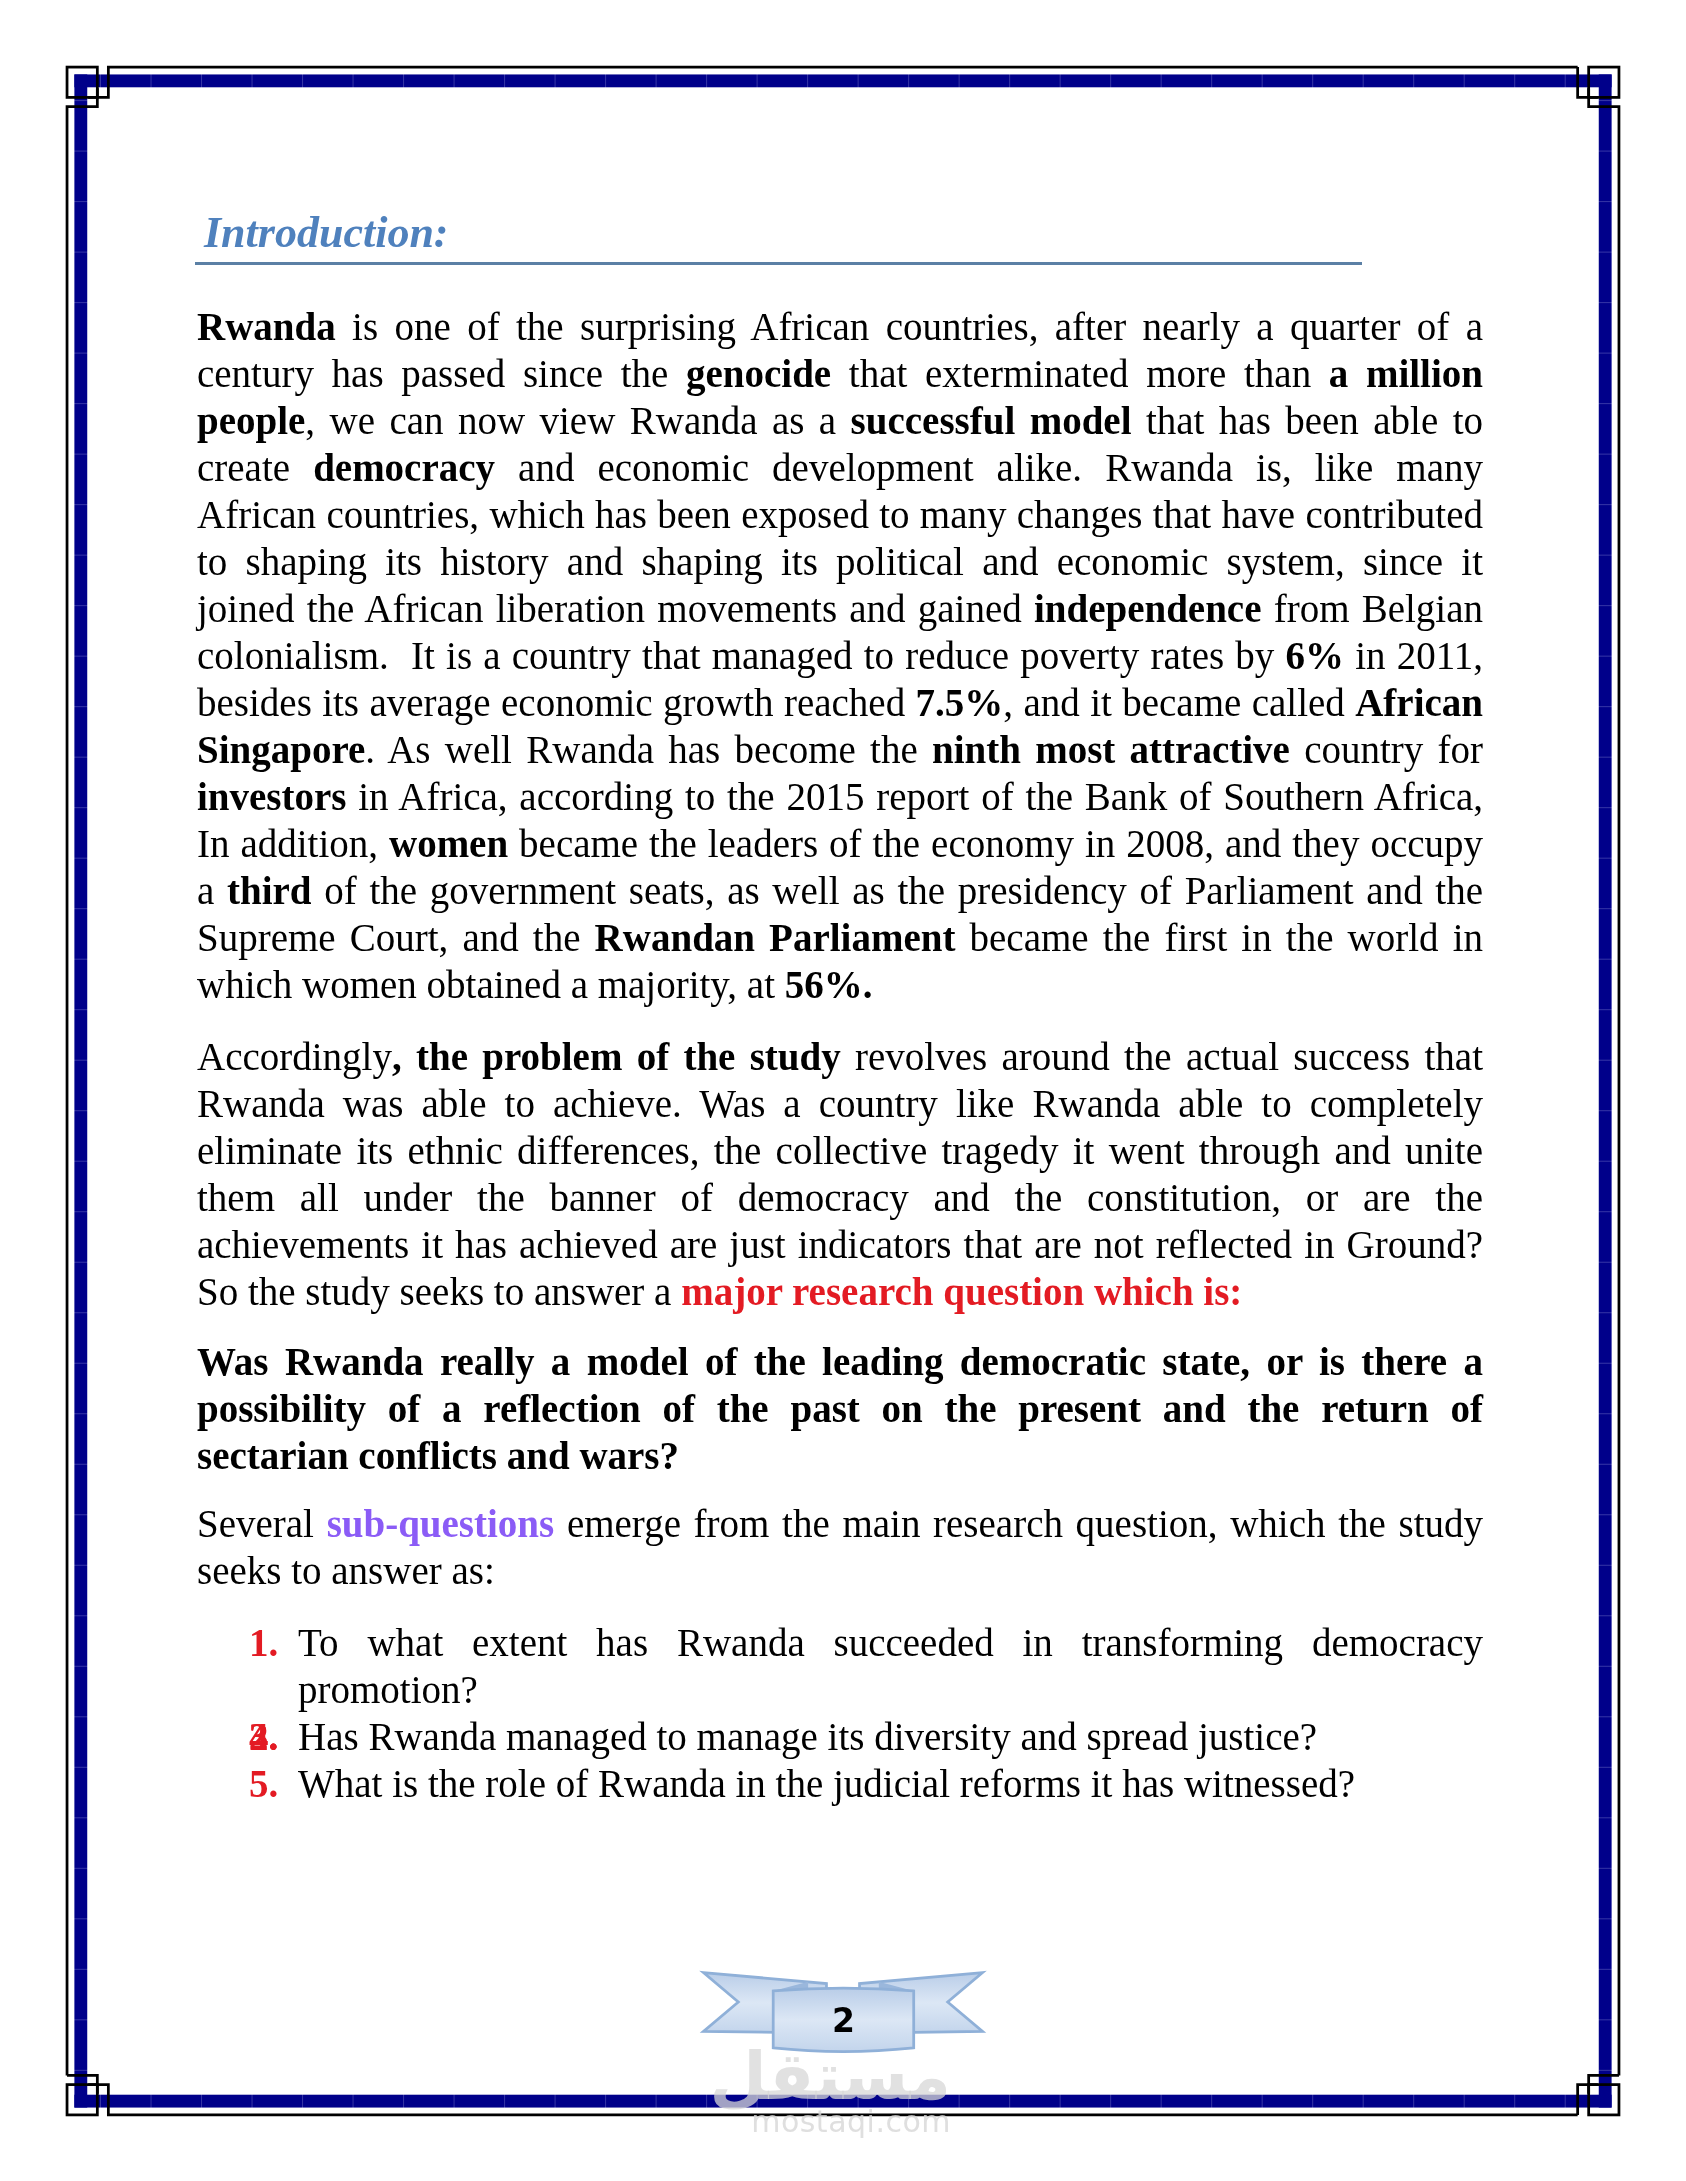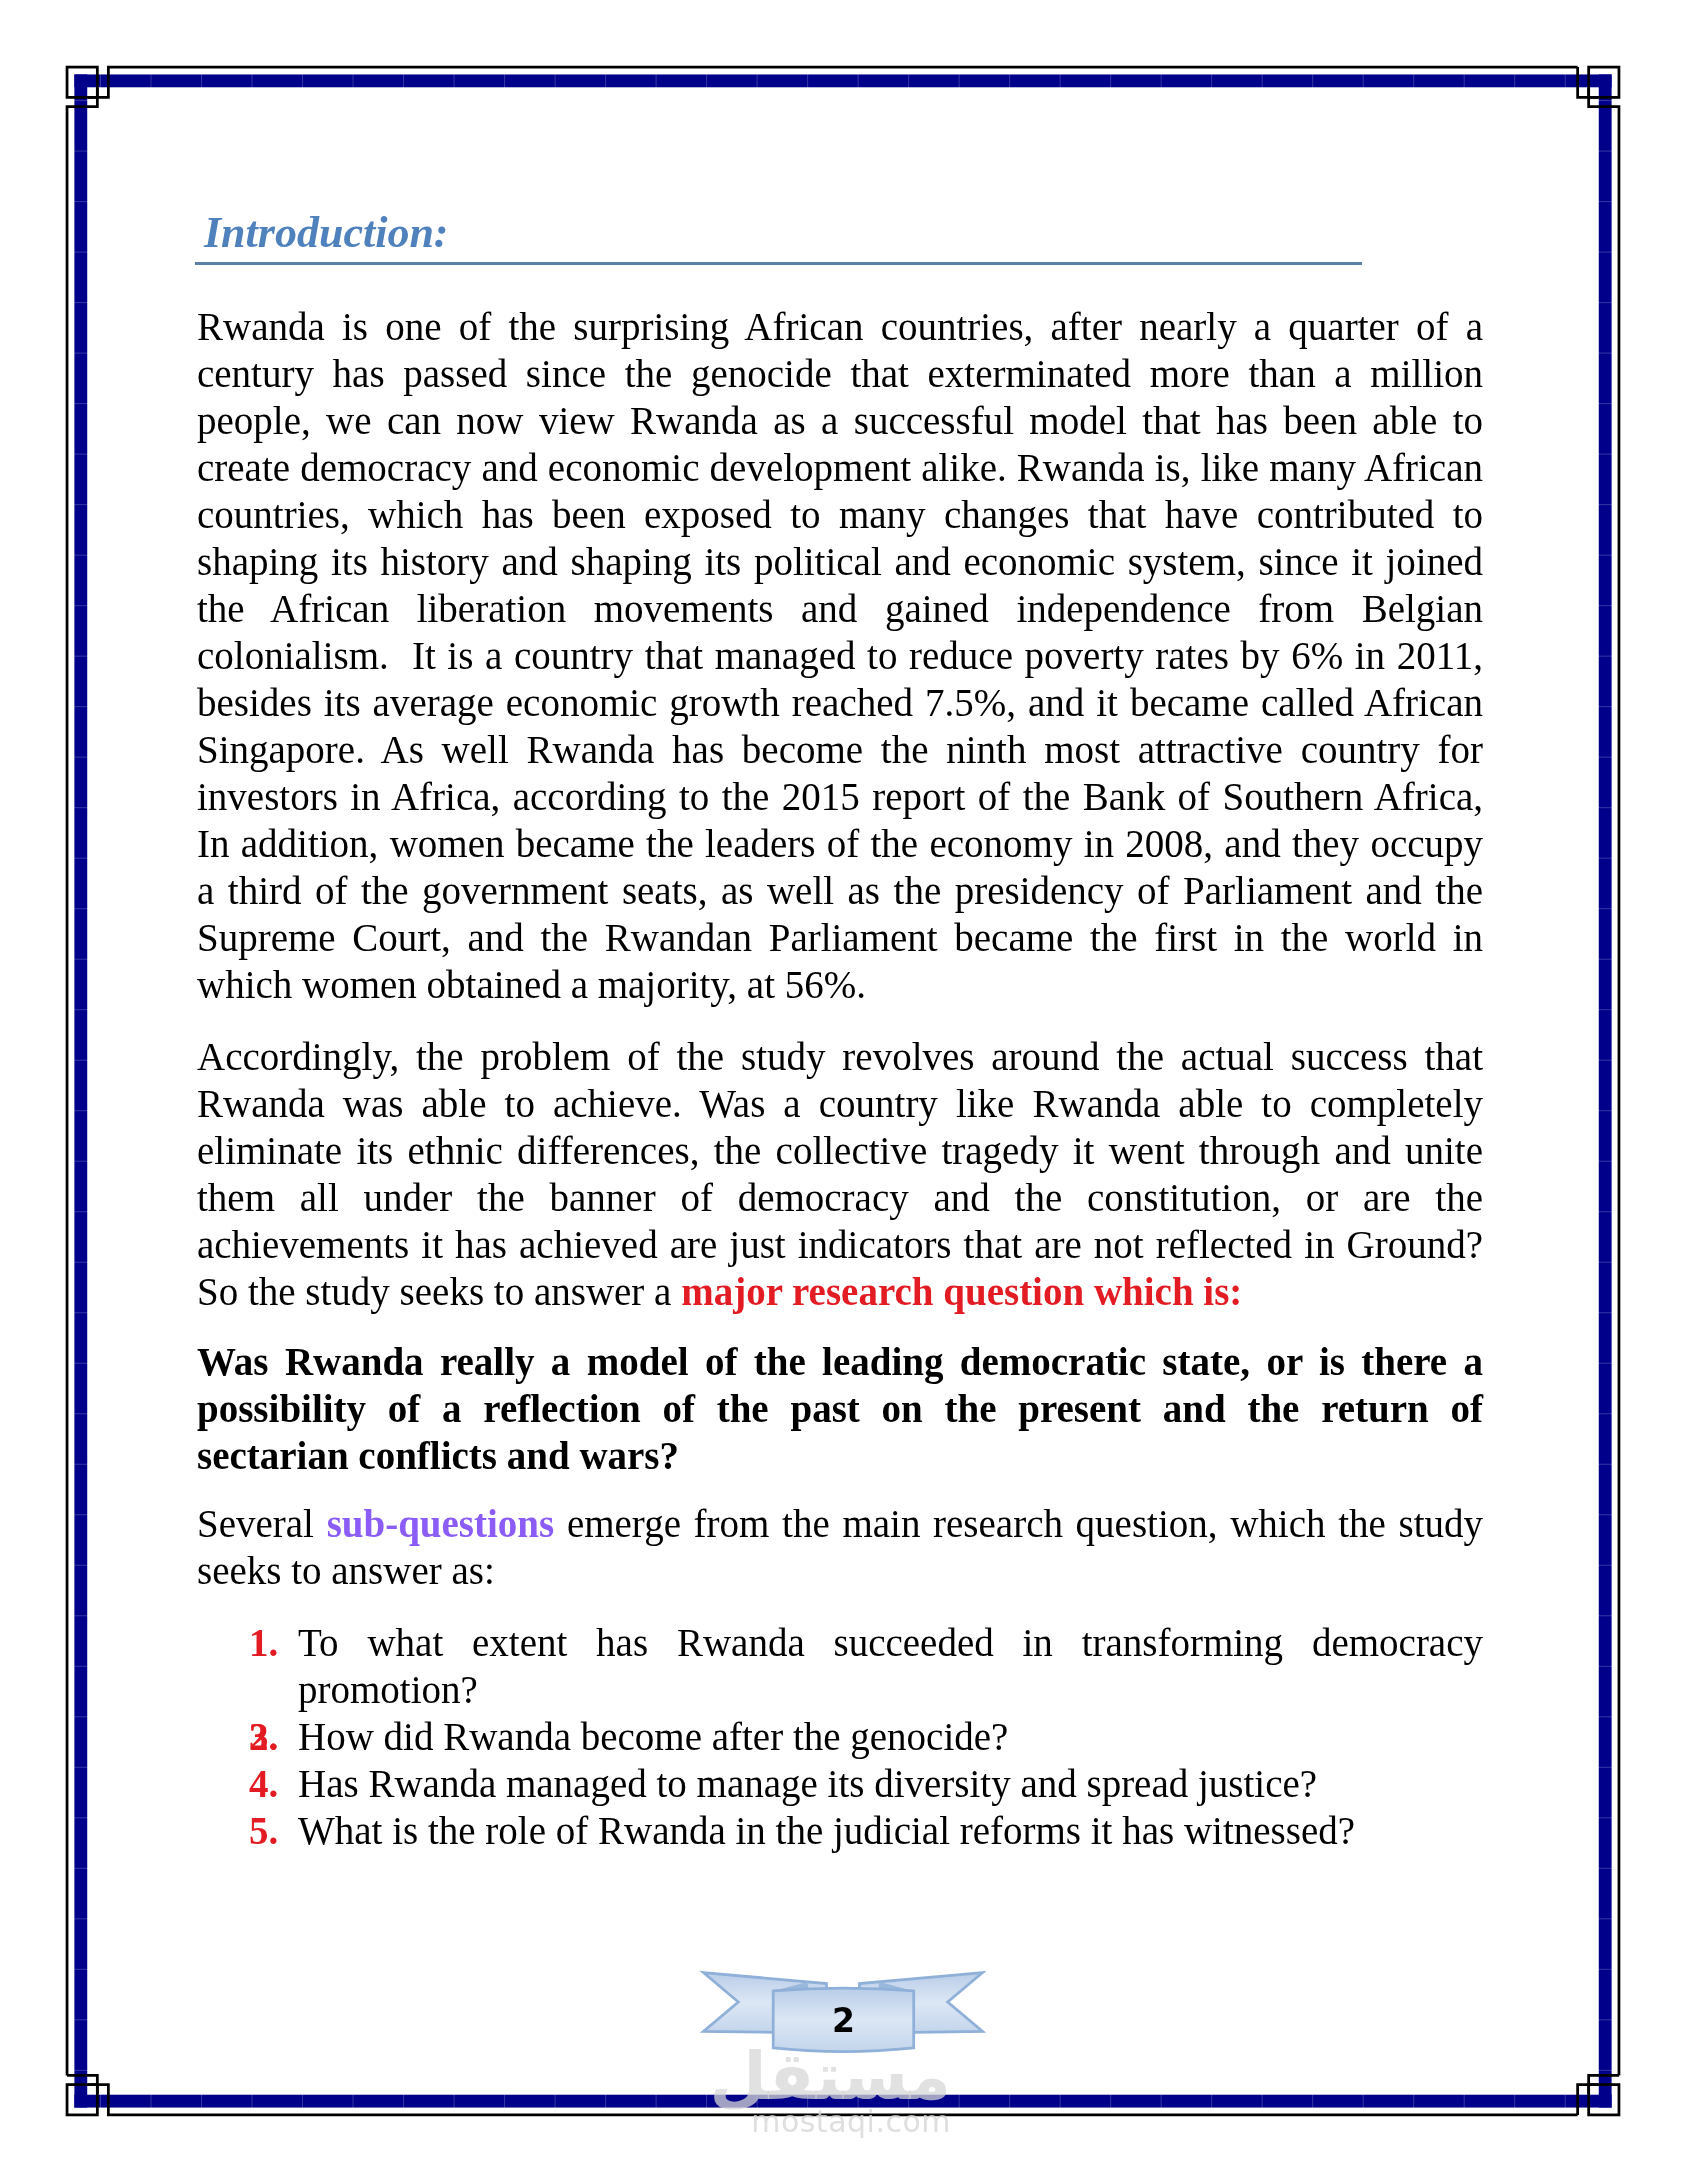--- a/index.html
+++ b/index.html
@@ -43,21 +43,21 @@
   }
   .block {
     position: absolute;
     left: 197px;
     width: 1286px;
     margin: 0;
     font-size: 39px;
     line-height: 47px;
     text-align: justify;
   }
-  .block b, .block strong { font-weight: normal; }
+  .block b, .block strong { font-weight: bold; }
   .red { font-weight: bold; }
   .list {
     position: absolute;
     left: 197px;
     width: 1286px;
     margin: 0;
     padding: 0;
     list-style: none;
     font-size: 39px;
     line-height: 47px;
@@ -163,21 +163,21 @@
 
 <p class="block" style="top:1033px"><span>Accordingly</span><b>, the problem of the study</b><span> revolves around the actual success that Rwanda was able to achieve. Was a country like Rwanda able to completely eliminate its ethnic differences, the collective tragedy it went through and unite them all under the banner of democracy and the constitution, or are the achievements it has achieved are just indicators that are not reflected in Ground? So the study seeks to answer a </span><span class="red" style="color:#e31b23">major research question which is:</span></p>
 
 <p class="block" style="top:1338px; font-weight:bold"><span>Was Rwanda really a model of the leading democratic state, or is there a possibility of a reflection of the past on the present and the return of sectarian conflicts and wars?</span></p>
 
 <p class="block" style="top:1500px"><span>Several </span><span class="red" style="color:#8b5cf6">sub-questions</span><span> emerge from the main research question, which the study seeks to answer as:</span></p>
 
 <ol class="list" style="top:1619px">
   <li><span class="num" style="color:#e31b23">1.</span><span>To what extent has Rwanda succeeded in transforming democracy promotion?</span></li>
   <li><span class="num" style="color:#e31b23">2.</span></li>
-  <li><span class="num" style="color:#e31b23">3.</span><span>How did Rwanda become after the genocide?</span></li>
+  <li><span class="num" style="color:#e31b23">3.</span></li>
   <li><span class="num" style="color:#e31b23">4.</span><span>Has Rwanda managed to manage its diversity and spread justice?</span></li>
   <li><span class="num" style="color:#e31b23">5.</span><span>What is the role of Rwanda in the judicial reforms it has witnessed?</span></li>
 </ol>
 
 <svg class="frame-svg" viewBox="0 0 1836 2376" xmlns="http://www.w3.org/2000/svg" style="pointer-events:none">
   <defs>
     <linearGradient id="ribG" x1="0" y1="0" x2="0" y2="1">
       <stop offset="0" stop-color="#b9cde8"></stop>
       <stop offset="0.5" stop-color="#dce7f5"></stop>
       <stop offset="1" stop-color="#c3d5ec"></stop>

